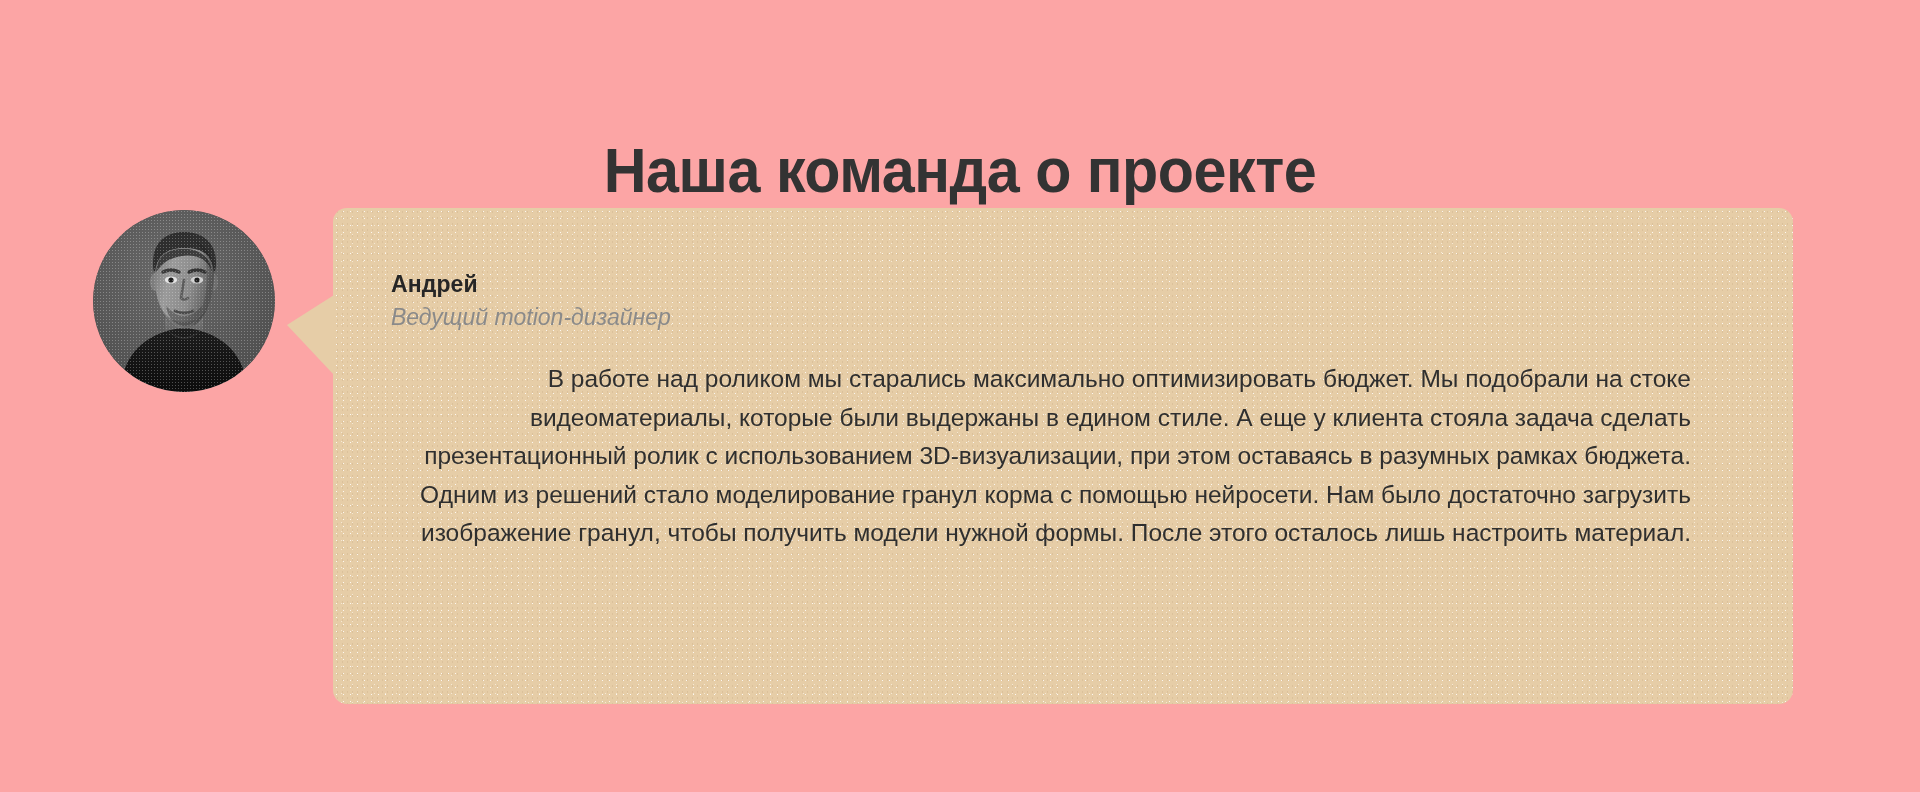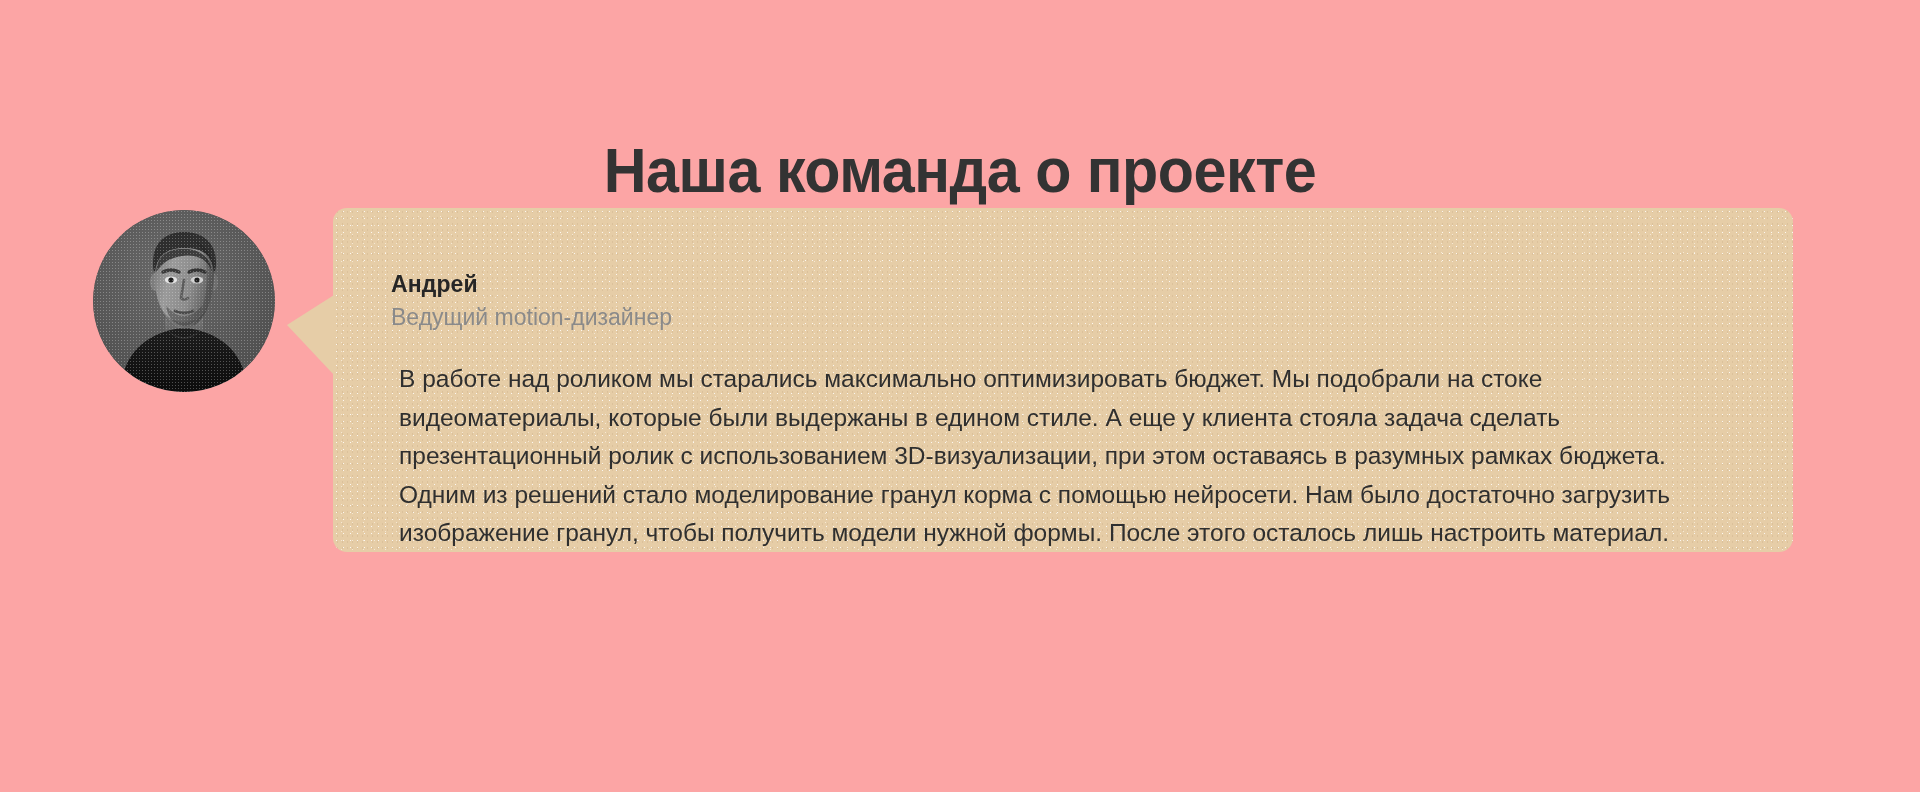--- a/index.html
+++ b/index.html
@@ -84,21 +84,21 @@
     background-size: 3px 3px, 4px 4px;
     background-position: 0 0, 2px 1px;
   }
 
   
   .bubble {
     position: absolute;
     left: 333px;
     top: 208px;
     width: 1460px;
-    height: 344px;
+    height: 496px;
     background: #e6cda7;
     border-radius: 14px;
   }
   .bubble-grain {
     position: absolute;
     inset: 0;
     border-radius: 14px;
     pointer-events: none;
     background-image:
       radial-gradient(rgba(255,255,255,.85) 0.7px, transparent 0.8px),
@@ -134,30 +134,31 @@
     margin: 0 0 5px 0;
     letter-spacing: .1px;
   }
   .speaker-role {
     font-family: "Liberation Sans", "DejaVu Sans", sans-serif;
     font-size: 23px;
     line-height: 29px;
     font-weight: 400;
     color: #8a8a8a;
     margin: 0 0 28px 0;
+    font-style: italic;
   }
   .quote-text {
     font-family: "Liberation Sans", "DejaVu Sans", sans-serif;
     font-size: 24.5px;
     line-height: 38.5px;
     font-weight: 400;
     color: #2f2f2f;
-    margin: 8px;
+    margin: 0;
     max-width: 1300px;
-    text-align: left;
+    text-align: right;
   }
 </style>
 </head>
 <body>
 
 <div id="stage">
 
   <h2 class="section-title">Наша команда о проекте</h2>
 
   <div class="testimonial">

